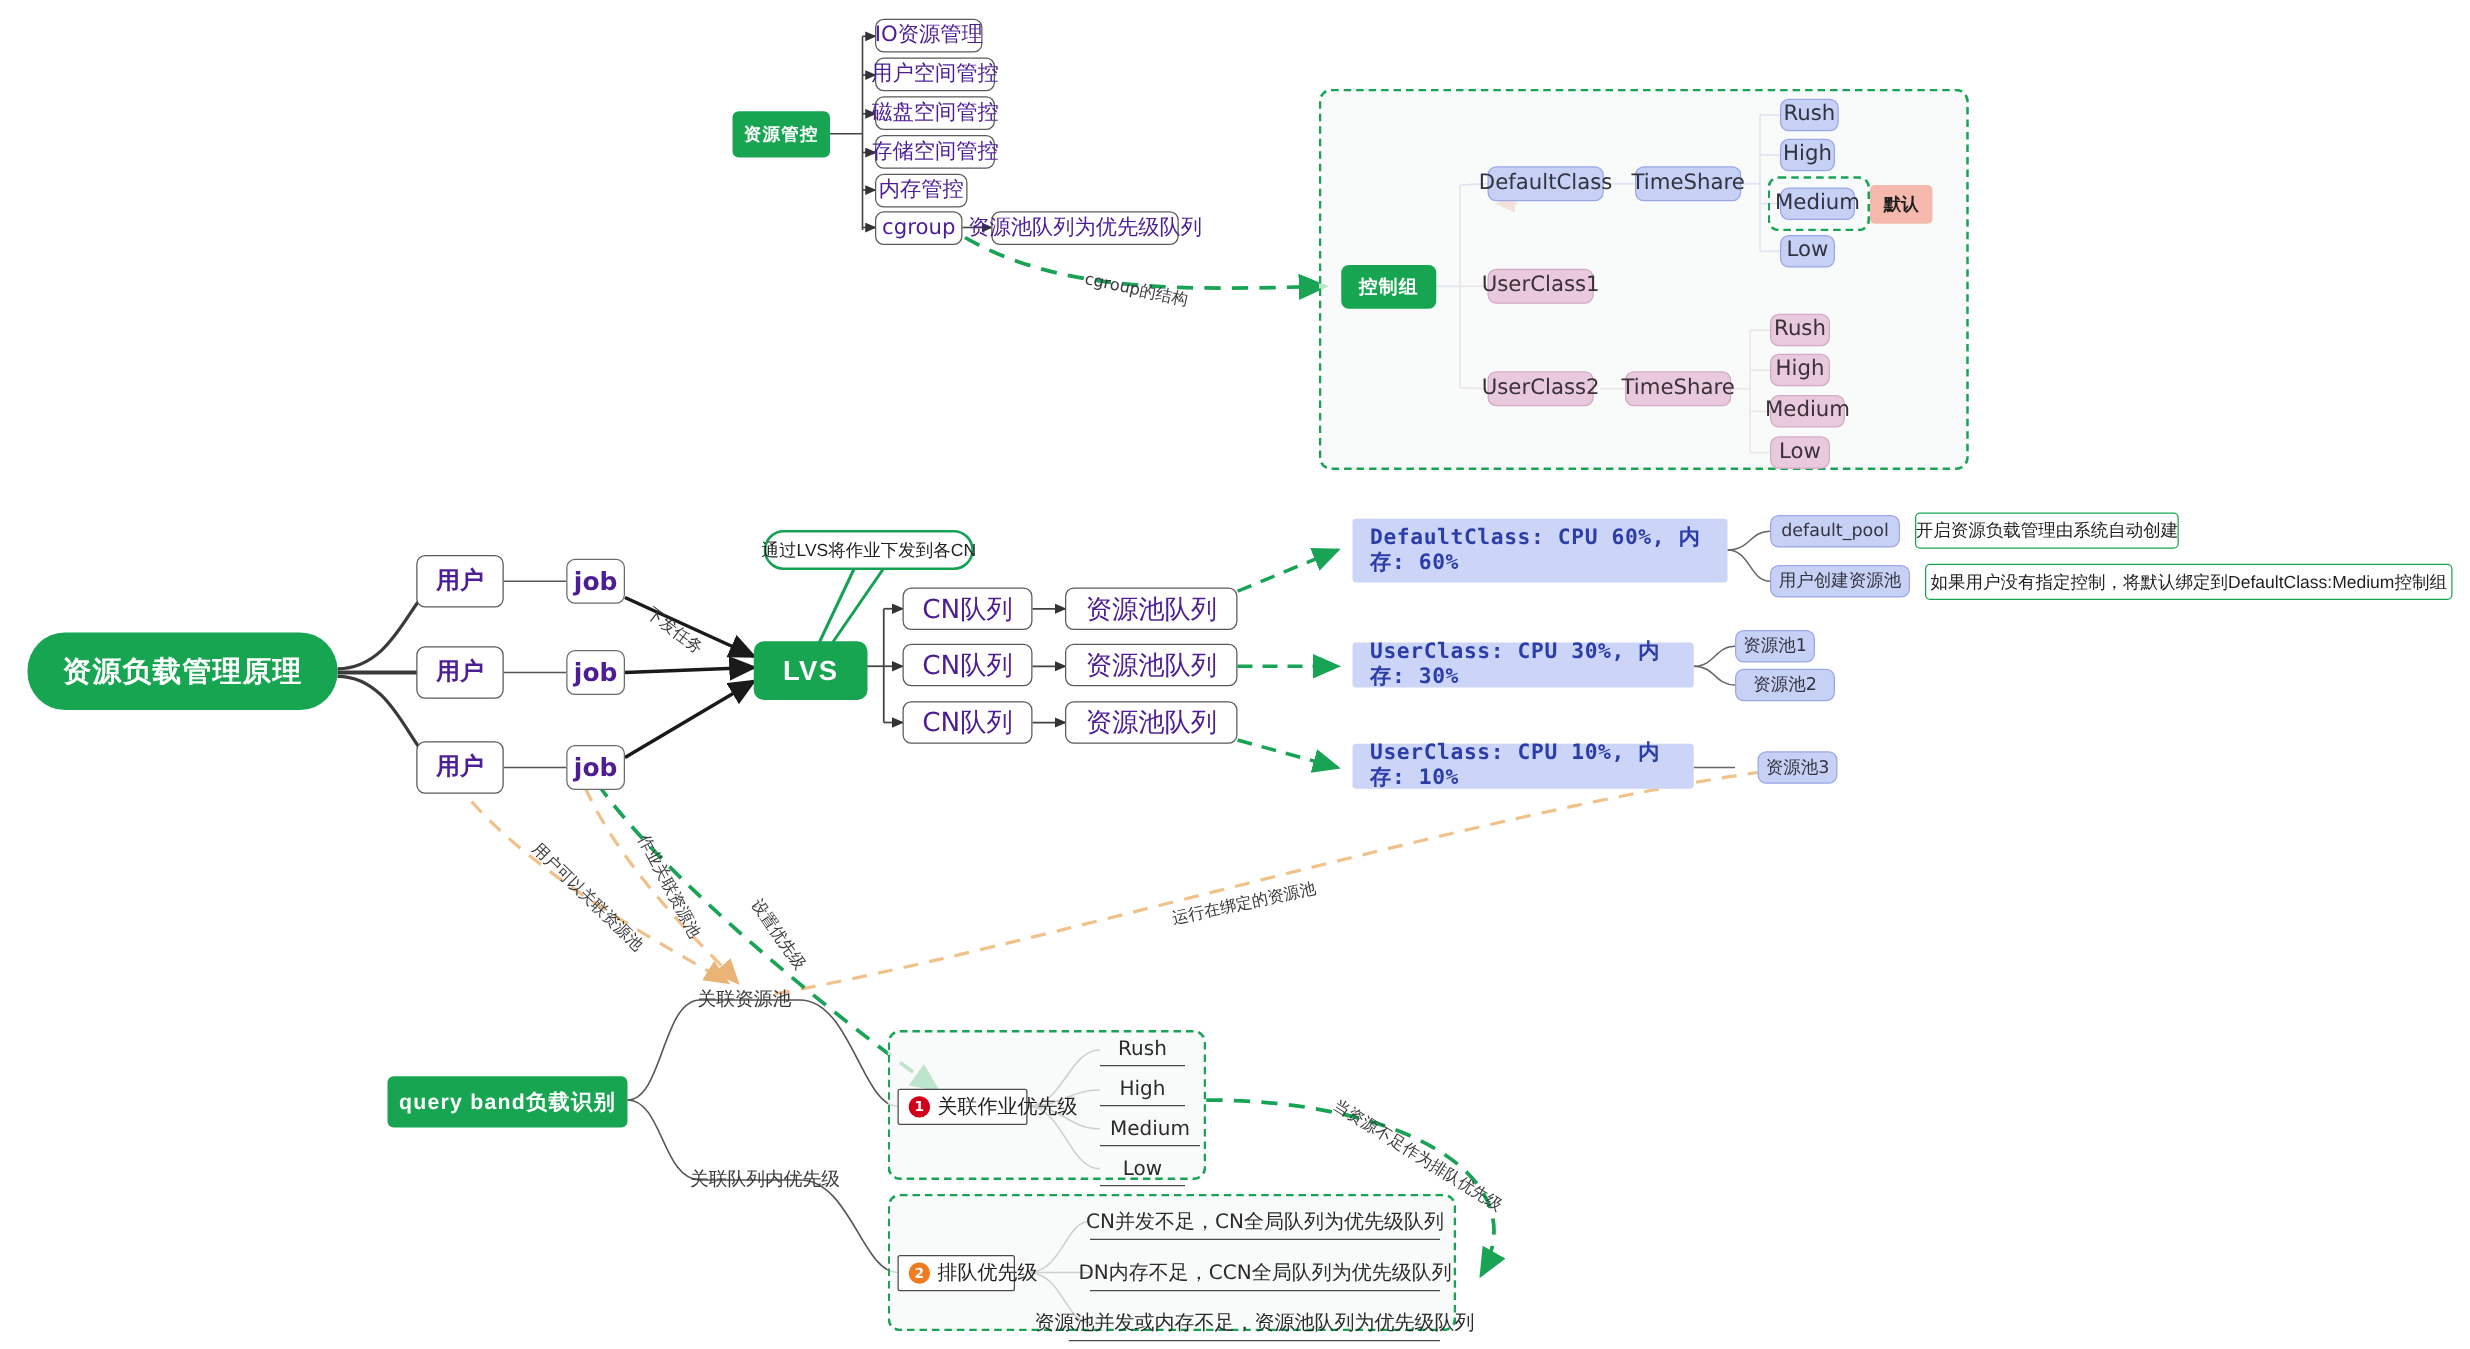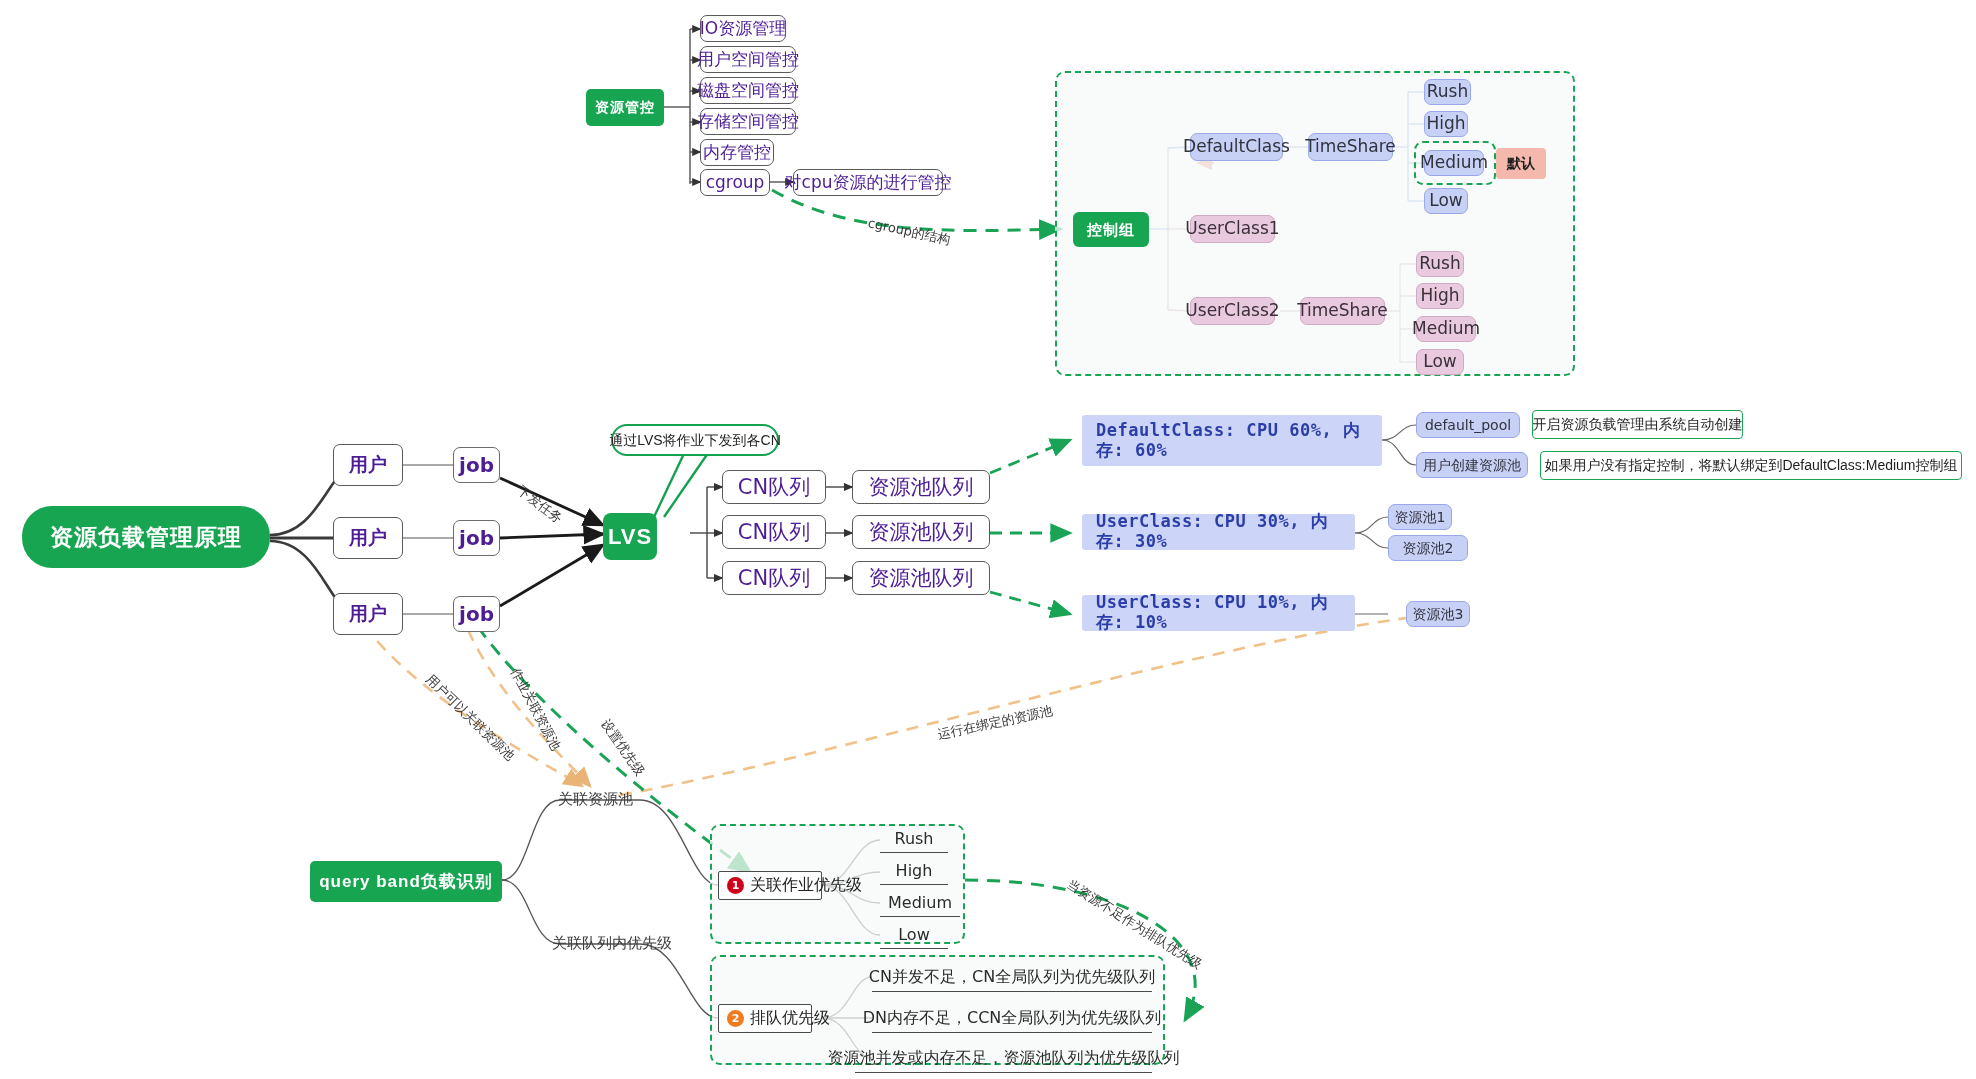--- a/index.html
+++ b/index.html
@@ -202,21 +202,21 @@
   <div class="node wbox" style="left:700px;top:108px;width:96px;height:27px;">
     <span>存储空间管控</span>
     </div>
   <div class="node wbox" style="left:700px;top:139px;width:74px;height:27px;">
     <span>内存管控</span>
     </div>
   <div class="node wbox" style="left:700px;top:169px;width:70px;height:27px;">
     <span>cgroup</span>
     </div>
   <div class="node wbox" style="left:793px;top:169px;width:150px;height:27px;">
-    <span>对cpu资源的进行管控</span>
+    <span>资源池队列为优先级队列</span>
     </div>
 
   <div class="elabel" style="left:868px;top:214px;transform:rotate(12deg);">
     <span>cgroup的结构</span>
   </div>
 
   <div class="dashregion" style="left:1055px;top:71px;width:520px;height:305px;"></div>
 
   <div class="node greenroot" style="left:1073px;top:212px;width:76px;height:35px;font-size:15px;border-radius:6px;">
     <span>控制组</span>
@@ -297,21 +297,21 @@
     </div>
 
   <div class="elabel" style="left:519px;top:480px;transform:rotate(37deg);">
     <span>下发任务</span>
   </div>
 
   <div class="node speech" style="left:611px;top:424px;width:168px;height:32px;text-align:right;">
     <span>通过LVS将作业下发到各CN</span>
   </div>
 
-  <div class="node greenroot" style="left:603px;top:513px;width:54px;height:47px;font-size:22px;border-radius:8px;">
+  <div class="node greenroot" style="left:603px;top:513px;width:91px;height:47px;font-size:22px;border-radius:8px;">
     <span>LVS</span>
   </div>
 
   <div class="node wbox" style="left:722px;top:470px;width:104px;height:34px;font-size:21px;">
     <span>CN队列</span>
     </div>
   <div class="node wbox" style="left:722px;top:515px;width:104px;height:34px;font-size:21px;">
     <span>CN队列</span>
     </div>
   <div class="node wbox" style="left:722px;top:561px;width:104px;height:34px;font-size:21px;">

